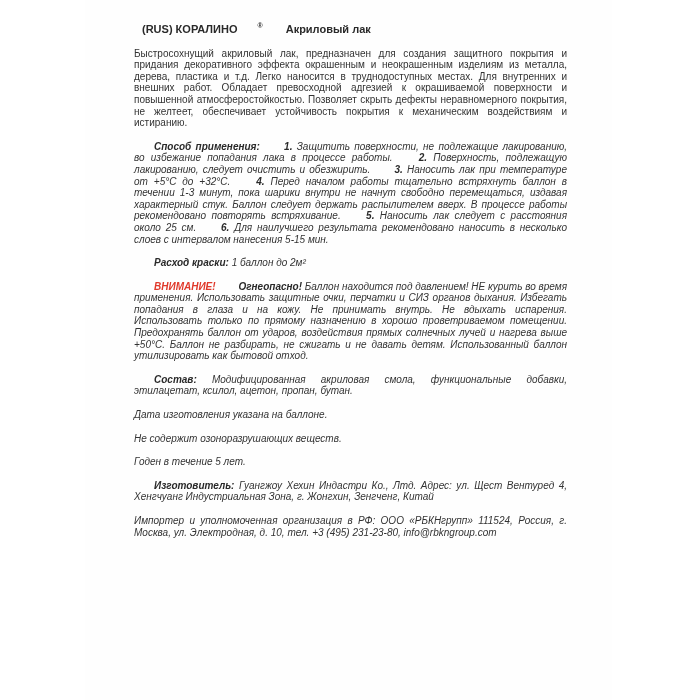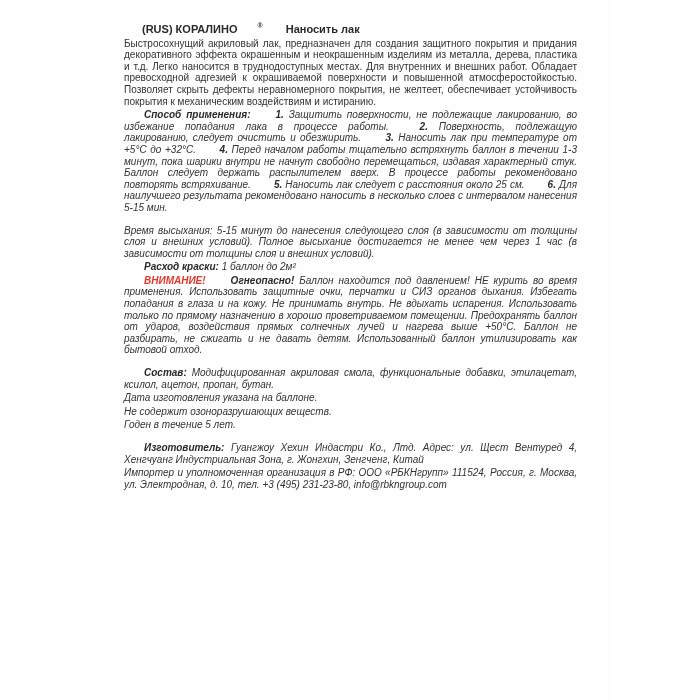--- a/index.html
+++ b/index.html
@@ -34,21 +34,21 @@
     -webkit-font-smoothing: antialiased;
   }
   .title {
     font-size: 11px;
     font-weight: bold;
     color: #2a2a2a;
     margin: 0 0 1px 0;
     text-align: left;
   }
   .content p {
-    margin: 2px;
+    margin: 12px;
     text-align: justify;
   }
   .blk {
     margin-top: 11px;
     font-style: italic;
   }
   .seg-sup {
     vertical-align: super;
     font-size: 7px;
     line-height: 0;
@@ -59,28 +59,27 @@
     padding-left: 20px;
   }
 </style>
 </head>
 <body>
 
 <div class="page">
   <div class="photo-area"></div>
   <div class="content">
 
-    <h1 class="title"><span class="seg-b">(RUS) КОРАЛИНО</span><span class="seg-b seg-sup">®</span><span class="seg-b"> Наносить лак</span></h1>
+    <h1 class="title"><span class="seg-b">(RUS) КОРАЛИНО</span><span class="seg-b seg-sup">®</span><span class="seg-b"> Акриловый лак</span></h1>
 
     <p>Быстросохнущий акриловый лак,  предназначен для создания защитного покрытия и придания декоративного эффекта окрашенным и неокрашенным изделиям из металла, дерева, пластика и т.д. Легко наносится в труднодоступных местах. Для внутренних и  внешних работ. Обладает превосходной адгезией  к окрашиваемой  поверхности и повышенной атмосферостойкостью. Позволяет  скрыть  дефекты  неравномерного покрытия,  не  желтеет, обеспечивает устойчивость покрытия к механическим воздействиям и истиранию.</p>
 
     <p class="blk"><span class="seg-b">Способ применения: </span><span class="seg-b">1.</span><span> Защитить поверхности, не подлежащие лакированию,  во избежание попадания лака в процессе работы.  </span><span class="seg-b">2.</span><span> Поверхность, подлежащую лакированию, следует очистить и обезжирить. </span><span class="seg-b">3.</span><span> Наносить лак при температуре  от +5°С  до  +32°С.  </span><span class="seg-b">4.</span><span> Перед началом работы тщательно встряхнуть баллон в течении 1-3  минут,  пока шарики внутри  не  начнут свободно перемещаться, издавая характерный  стук.  Баллон следует держать распылителем вверх. В  процессе работы рекомендовано повторять встряхивание.  </span><span class="seg-b">5.</span><span> Наносить лак следует с расстояния около  25 см.  </span><span class="seg-b">6.</span><span>  Для наилучшего результата рекомендовано наносить в несколько слоев  с  интервалом  нанесения  5-15 мин.</span></p>
 
     <div class="blk">
-      <p>Время  высыхания:  5-15 минут  до  нанесения  следующего  слоя  (в  зависимости от толщины слоя и  внешних  условий).   Полное  высыхание  достигается  не  менее  чем  через  1  час  (в зависимости  от  толщины слоя и внешних условий).</p>
     </div>
 
     <p class="blk"><span class="seg-b">Расход краски:</span><span> 1 баллон до 2м²</span></p>
 
     <p class="blk"><span class="seg-b" style="color: rgb(224, 57, 43);">ВНИМАНИЕ!</span><span class="seg-b"> Огнеопасно!</span><span> Баллон находится под давлением! НЕ курить во время применения. Использовать защитные очки, перчатки и СИЗ органов дыхания. Избегать попадания в глаза и на кожу. Не принимать внутрь. Не вдыхать испарения. Использовать только по прямому назначению в хорошо проветриваемом помещении. Предохранять баллон от ударов, воздействия прямых солнечных лучей и нагрева выше +50°С. Баллон не разбирать, не сжигать и не давать детям. Использованный баллон утилизировать как бытовой отход.</span></p>
 
     <div class="blk">
       <p><span class="seg-b">Состав:</span><span> Модифицированная акриловая смола, функциональные добавки, этилацетат, ксилол, ацетон, пропан, бутан.</span></p>
       <p>Дата изготовления указана на баллоне.</p>
       <p>Не содержит озоноразрушающих веществ.</p>

